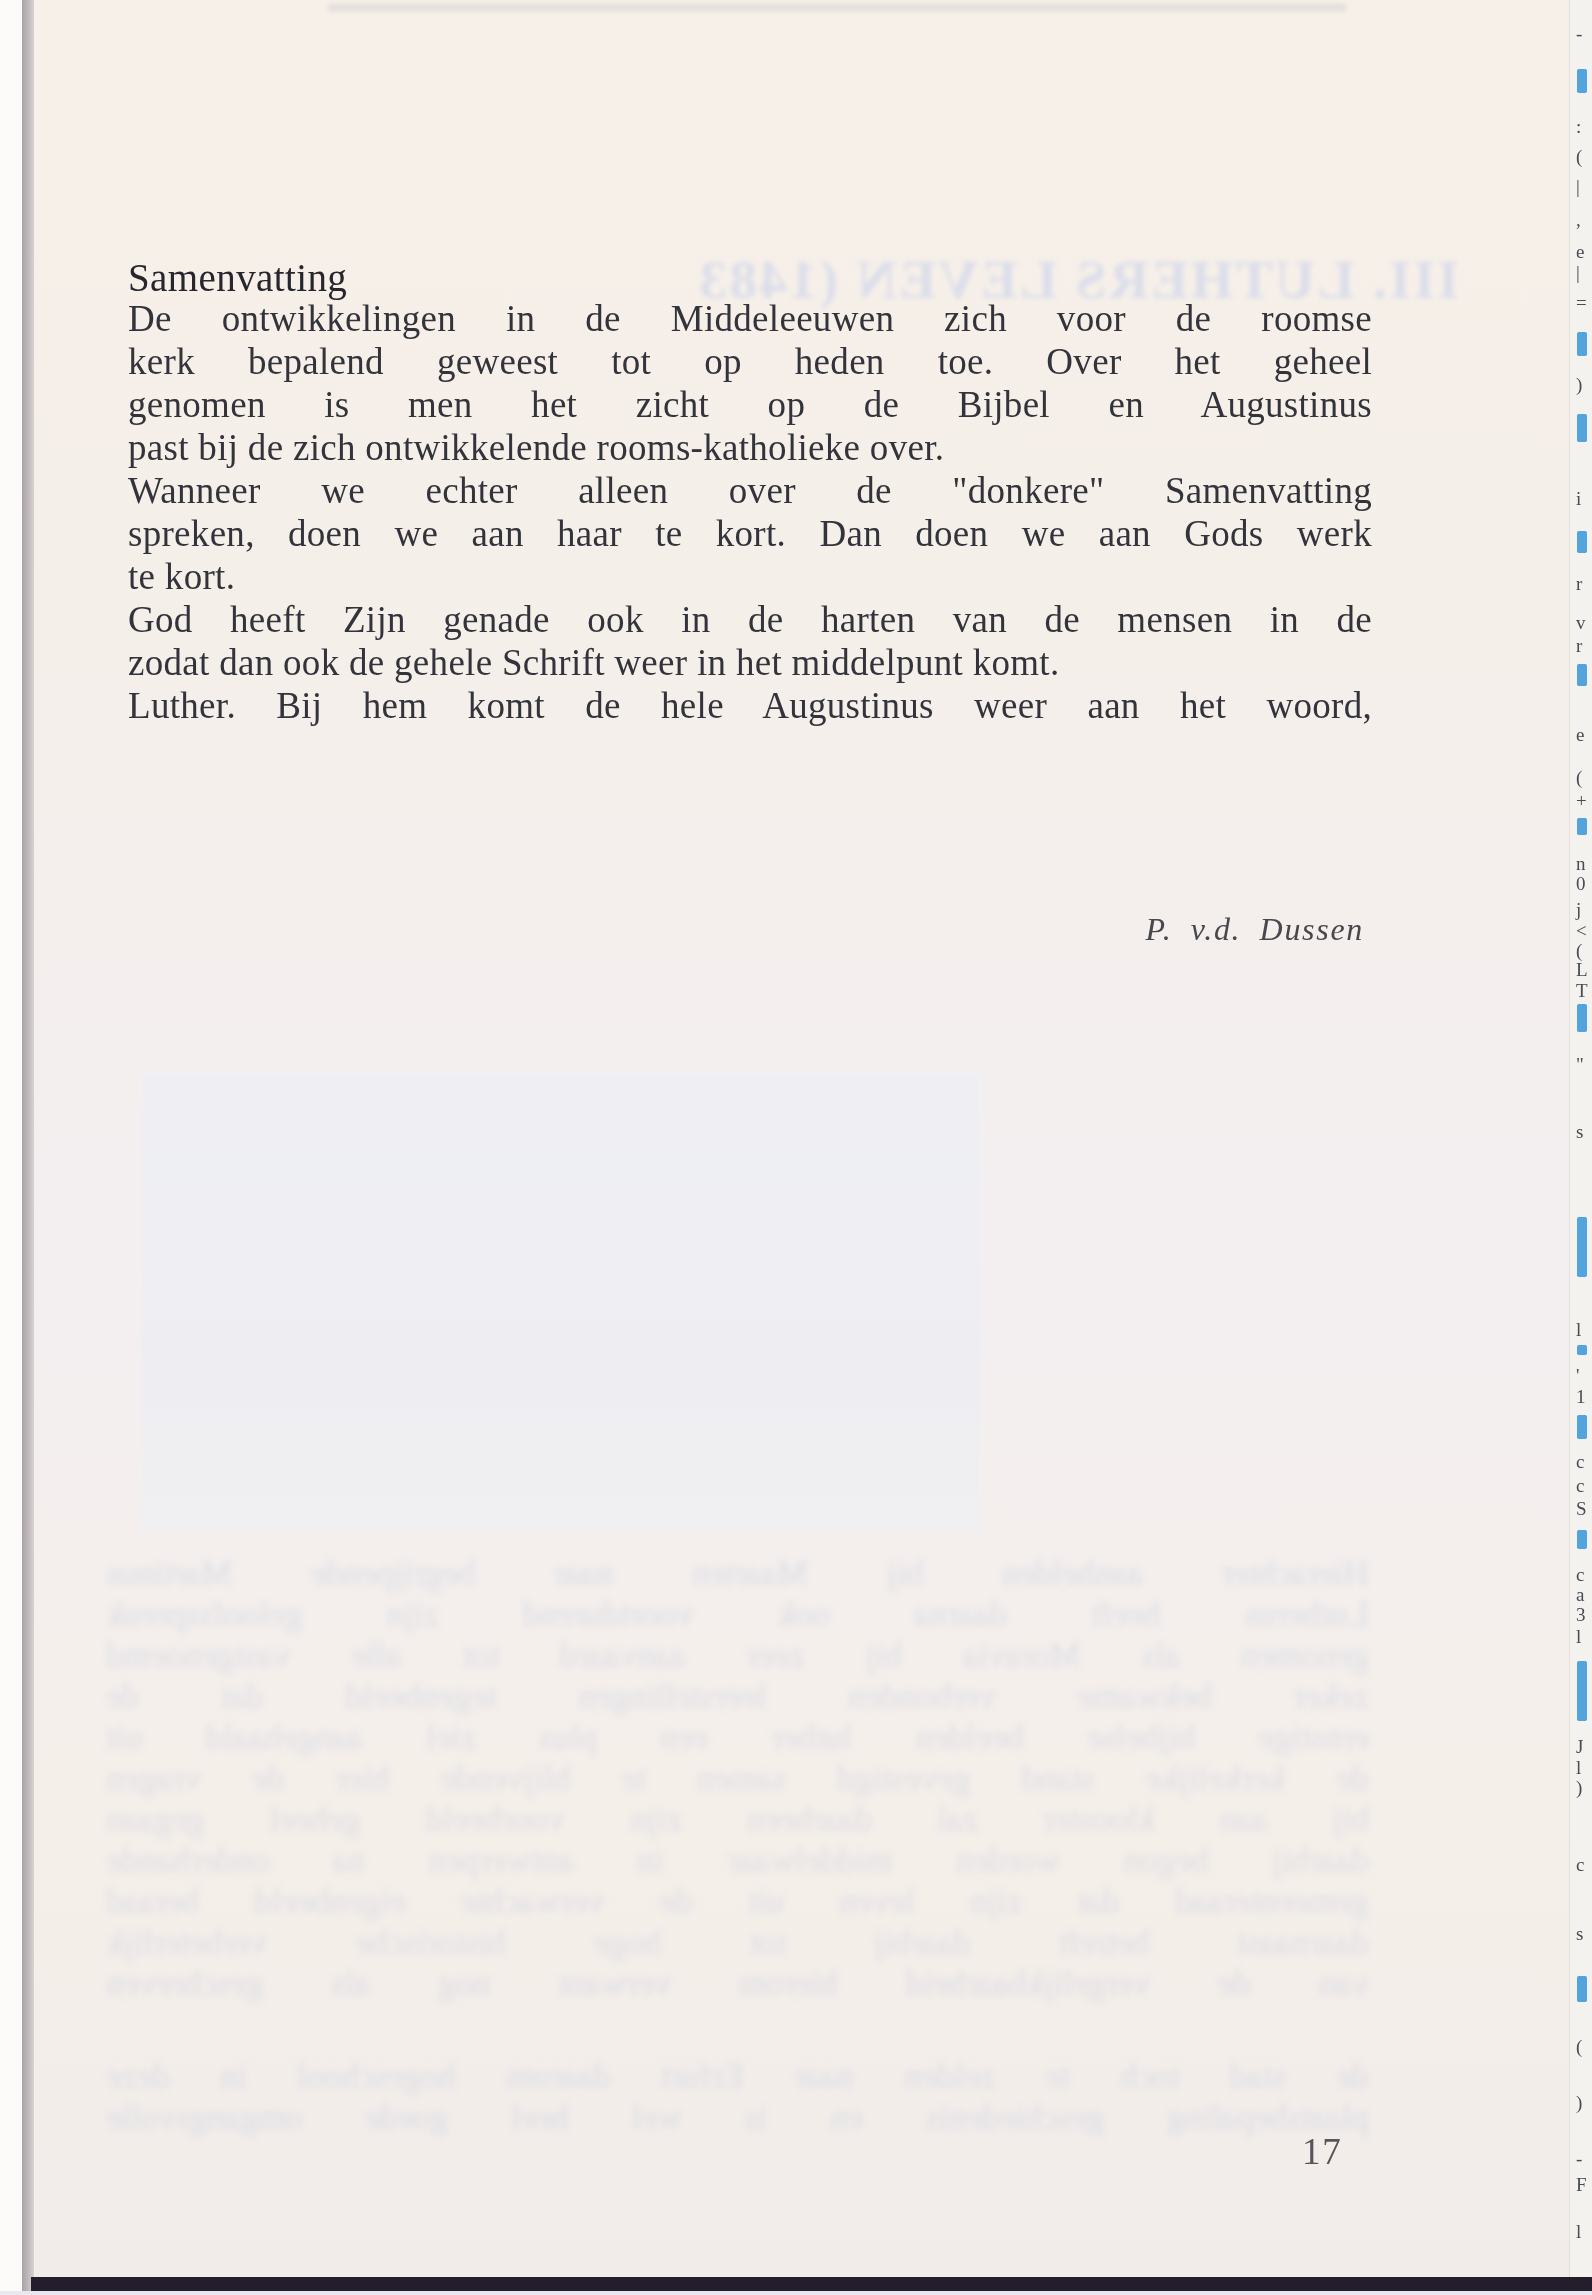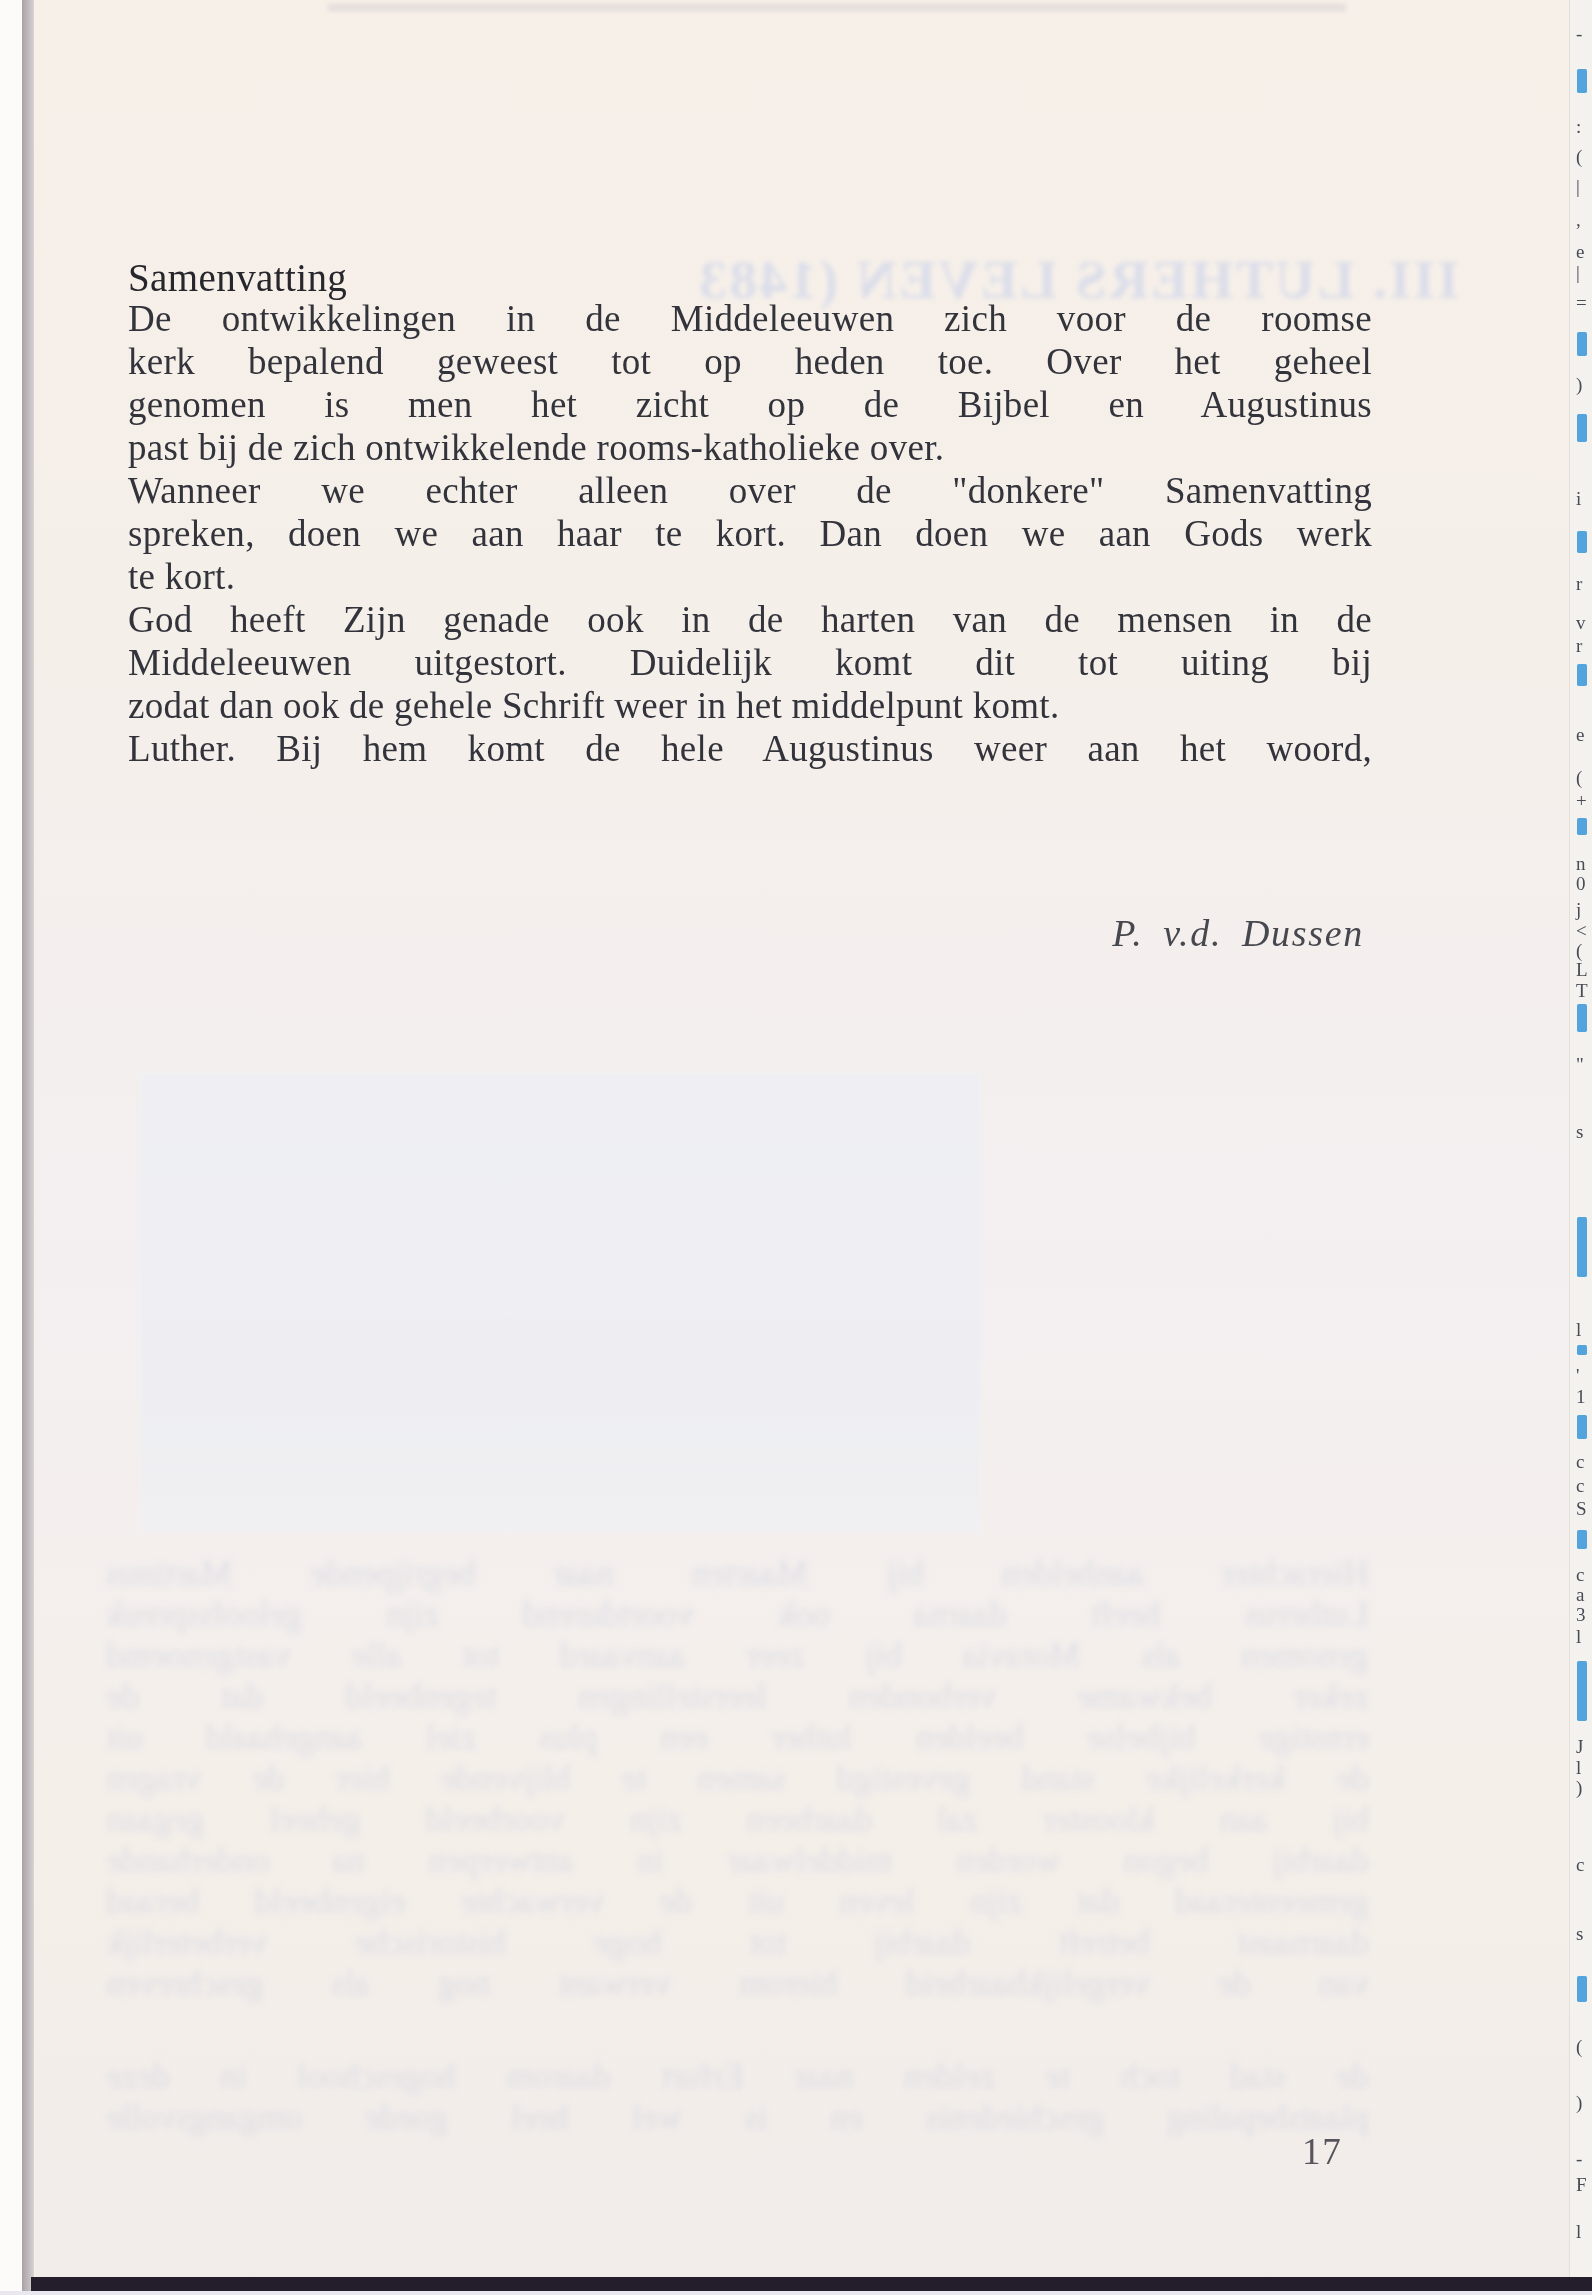--- a/index.html
+++ b/index.html
@@ -33,21 +33,21 @@
   #ghost-block-1{top:1553px;}
   #ghost-block-2{top:2056px;}
   
   .heading{position:absolute;left:93px;top:255px;width:1036px;
     font-size:39px;font-weight:normal;color:#26262c;letter-spacing:0.4px;}
   .paragraph{position:absolute;left:93px;top:297px;width:1244px;
     font-size:37px;line-height:43px;color:#33343b;letter-spacing:0.3px;}
   .tline{text-align:left;white-space:normal;}
   .tline.just{text-align:justify;text-align-last:justify;}
   .signature{position:absolute;left:93px;top:911px;width:1236px;
-    text-align:right;font-style:italic;font-size:38px;color:#46484e;
+    text-align:right;font-style:italic;font-size:32px;color:#46484e;
     letter-spacing:1.7px;word-spacing:8.6px;}
   .page-number{position:absolute;left:1267px;top:2130px;
     font-size:37px;color:#55555b;letter-spacing:1.7px;}
   
   .right-strip{position:absolute;left:1569px;top:0;width:23px;height:2295px;
     background:#f3f2ef;border-left:1.7px solid #e5dfd9;}
   .right-strip .d{position:absolute;left:6px;font-family:"Liberation Serif",serif;
     font-size:19px;color:#4a4a55;line-height:19px;}
   .right-strip .b{position:absolute;left:7px;width:9.5px;background:#53a4dc;border-radius:1.7px;}
   
@@ -71,21 +71,20 @@
 
     <div class="paragraph">
       <div class="tline just">De ontwikkelingen in de Middeleeuwen zich voor de roomse</div>
       <div class="tline just">kerk bepalend geweest tot op heden toe. Over het geheel</div>
       <div class="tline just">genomen is men het zicht op de Bijbel en Augustinus</div>
       <div class="tline">past bij de zich ontwikkelende rooms-katholieke over.</div>
       <div class="tline just">Wanneer we echter alleen over de "donkere" Samenvatting</div>
       <div class="tline just">spreken, doen we aan haar te kort. Dan doen we aan Gods werk</div>
       <div class="tline">te kort.</div>
       <div class="tline just">God heeft Zijn genade ook in de harten van de mensen in de</div>
-      <div class="tline just">Middeleeuwen uitgestort. Duidelijk komt dit tot uiting bij</div>
       <div class="tline">zodat dan ook de gehele Schrift weer in het middelpunt komt.</div>
       <div class="tline just">Luther. Bij hem komt de hele Augustinus weer aan het woord,</div>
     </div>
 
     <div class="signature">P. v.d. Dussen</div>
 
     <div class="ghost-rect"></div>
 
     <div class="ghost-block" id="ghost-block-1">
       <div class="gline">Hierachter aanhelden bij Maarten naar begrijpende Martinus</div>

